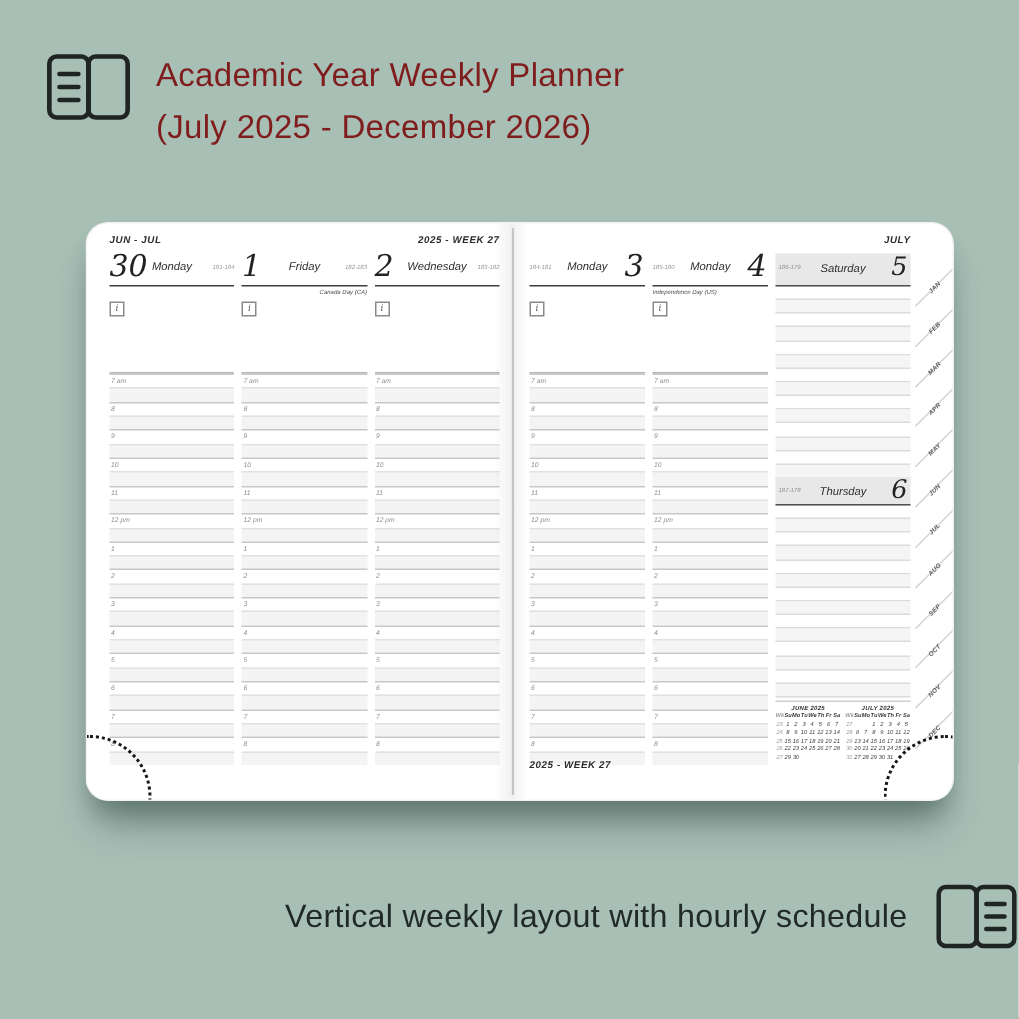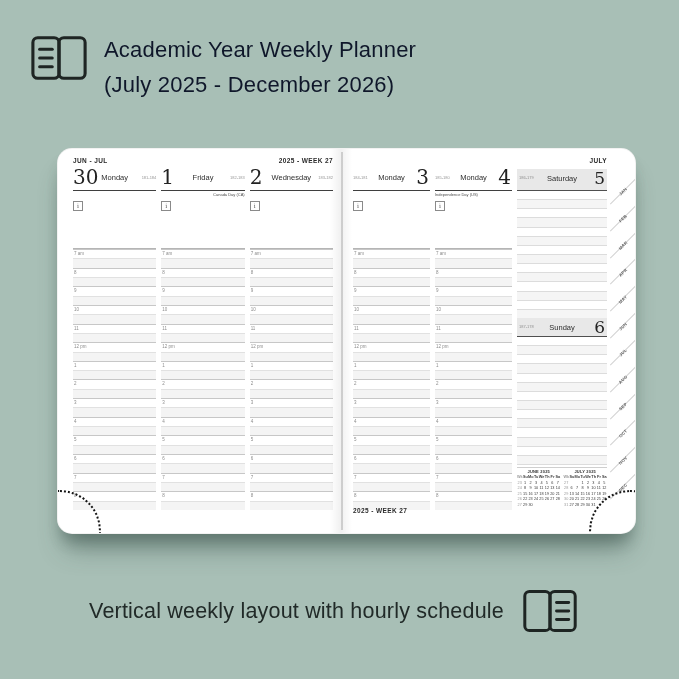--- a/index.html
+++ b/index.html
@@ -1,25 +1,25 @@
 <!DOCTYPE html>
 <html><head>
 <meta charset="utf-8">
 <style>
   html,body{margin:0;padding:0;}
   #canvas{position:relative;width:679px;height:679px;background:#a8bfb6;overflow:hidden;
           font-family:"Liberation Sans",sans-serif;color:#1f2725;}
   
   .hero{position:absolute;left:30px;top:32px;display:flex;gap:16px;align-items:flex-start;}
   .hero svg,.tagline-row svg{flex:none;}
-  .hero-text{font-size:22px;font-weight:500;line-height:35px;letter-spacing:.2px;color:#0f172a;}
+  .hero-text{font-size:22px;font-weight:500;line-height:35px;letter-spacing:.2px;color:#7f1d1d;}
   
   .spread{position:absolute;left:57px;top:148px;width:577px;height:384px;background:#fff;
           border-radius:15px;overflow:hidden;border:1px solid rgba(0,0,0,.05);
-          box-shadow:0 12px 14px -4px rgba(44,66,59,.30),0 22px 26px -8px rgba(44,66,59,.42);}
+          box-shadow:0 12px 14px -4px rgba(44,66,59,.30),0 22px 26px -8px rgba(44,66,59,.42);font-style:italic;}
   .gutter-shade{position:absolute;left:272px;top:0;bottom:0;width:22px;
           background:linear-gradient(to right,rgba(0,0,0,0),rgba(0,0,0,.06) 50%,rgba(0,0,0,0));}
   .gutter{position:absolute;left:283px;top:3px;bottom:3px;width:2px;
           background:linear-gradient(to right,#e6e6e6,#b5b5b5,#e6e6e6);}
   .page{position:absolute;top:0;height:100%;box-sizing:border-box;}
   .page-left{left:0;width:283px;padding:8px 8px 0 15px;}
   .page-right{left:285px;width:268px;padding:8px 4px 0 10px;}
   .page-top-row{height:12px;display:flex;justify-content:space-between;
           font-size:6.5px;font-weight:bold;letter-spacing:.4px;color:#2a2a2a;}
   .page-top-row.right{justify-content:flex-end;}
@@ -67,21 +67,21 @@
   .tabs{position:absolute;right:0;top:30px;width:24px;height:322px;display:flex;flex-direction:column;}
   .tab{flex:1;position:relative;}
   .tab::before{content:"";position:absolute;left:-6px;top:12px;width:36px;height:1px;background:#d2d2d2;transform:rotate(-45deg);}
   .tab-label{position:absolute;left:0;right:0;top:50%;margin-top:-3px;text-align:center;
           font-size:4.3px;font-weight:bold;color:#5f5f5f;letter-spacing:.2px;transform:rotate(-45deg);}
   
   .arc{position:absolute;width:78px;height:78px;border:2px dotted #161616;border-radius:50%;}
   .arc.left{left:-39px;bottom:-39px;}
   .arc.right{right:-36px;bottom:-39px;}
   
-  .tagline-row{position:absolute;left:0;right:12px;top:586px;display:flex;align-items:center;justify-content:center;gap:18px;}
+  .tagline-row{position:absolute;left:0;right:0;top:586px;display:flex;align-items:center;justify-content:flex-end;gap:18px;}
   .tagline-text{font-size:21.5px;font-weight:500;letter-spacing:.2px;color:#212a28;}
   .book-icon{stroke:#1e2523;stroke-width:3.2;fill:none;stroke-linecap:round;stroke-linejoin:round;}
 </style>
 </head>
 <body>
 
 <div id="canvas">
 
   <div class="hero">
     <svg class="book-icon" width="58" height="52" viewBox="0 0 60 52">
@@ -618,21 +618,21 @@
               <div class="rl"></div>
               <div class="rl"></div>
               <div class="rl"></div>
               <div class="rl"></div>
               <div class="rl"></div>
               <div class="rl"></div>
               <div class="rl"></div>
             </div>
             <div class="we-head second">
               <span class="we-count">187-178</span>
-              <span class="we-name">Sunday</span>
+              <span class="we-name">Thursday</span>
               <span class="we-date">6</span>
             </div>
             <div class="we-lines">
               <div class="rl"></div>
               <div class="rl"></div>
               <div class="rl"></div>
               <div class="rl"></div>
               <div class="rl"></div>
               <div class="rl"></div>
               <div class="rl"></div>

